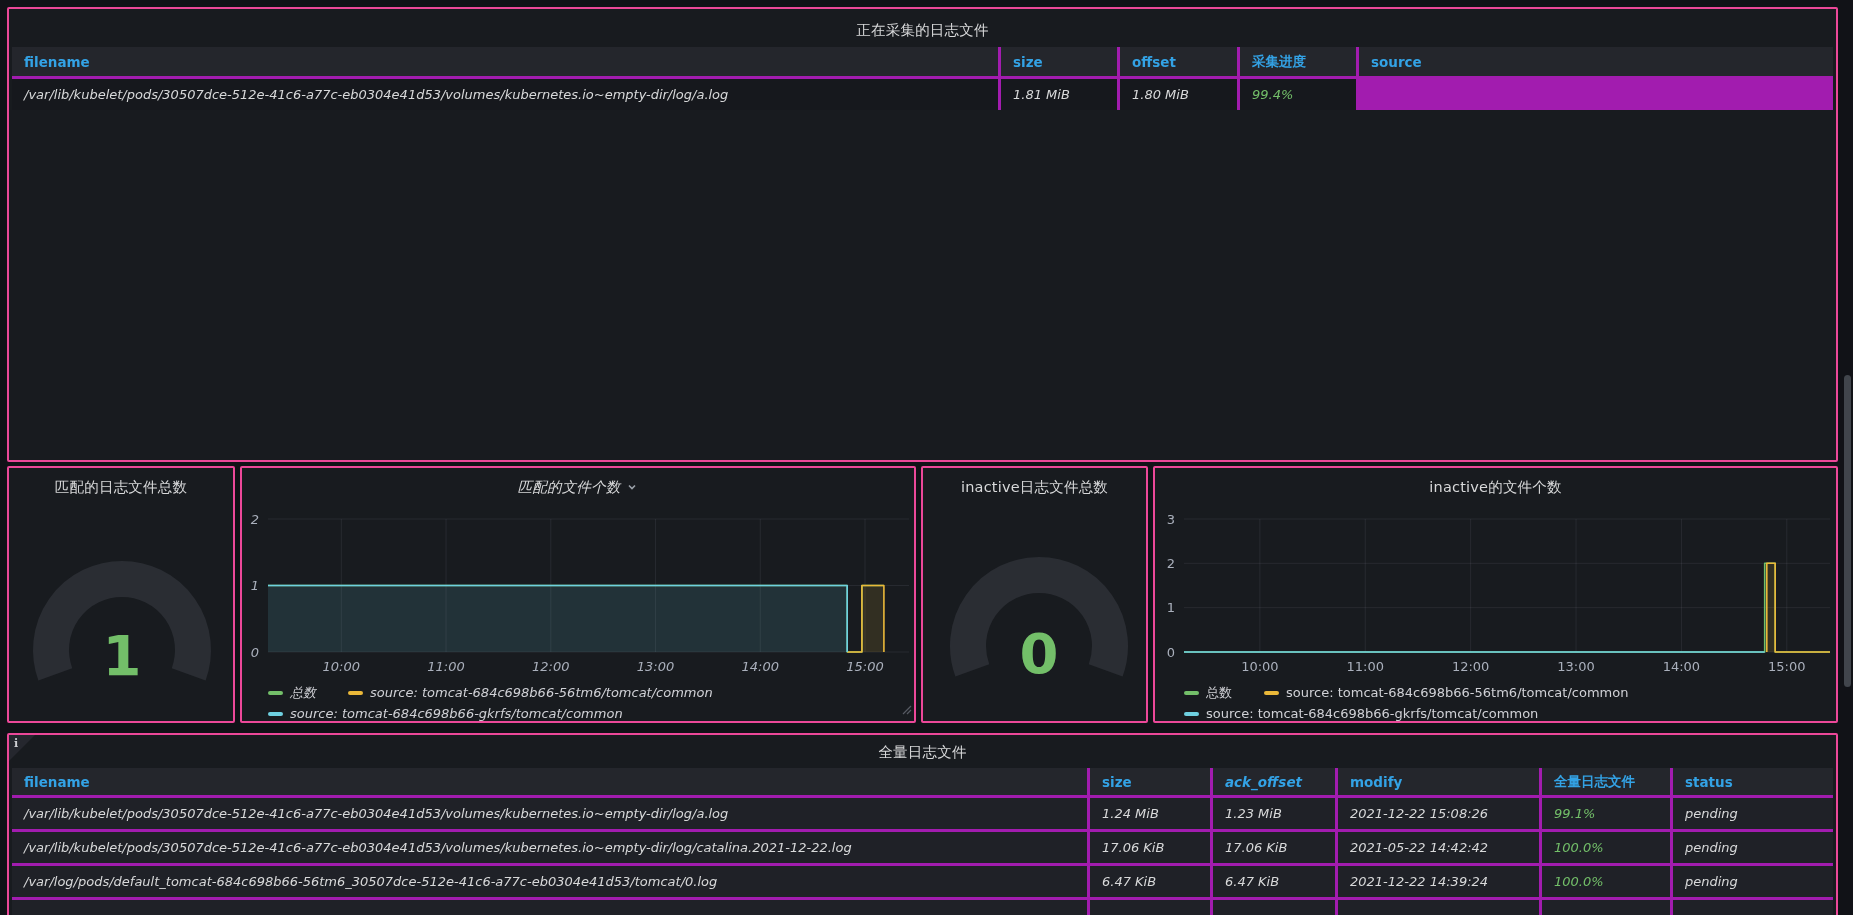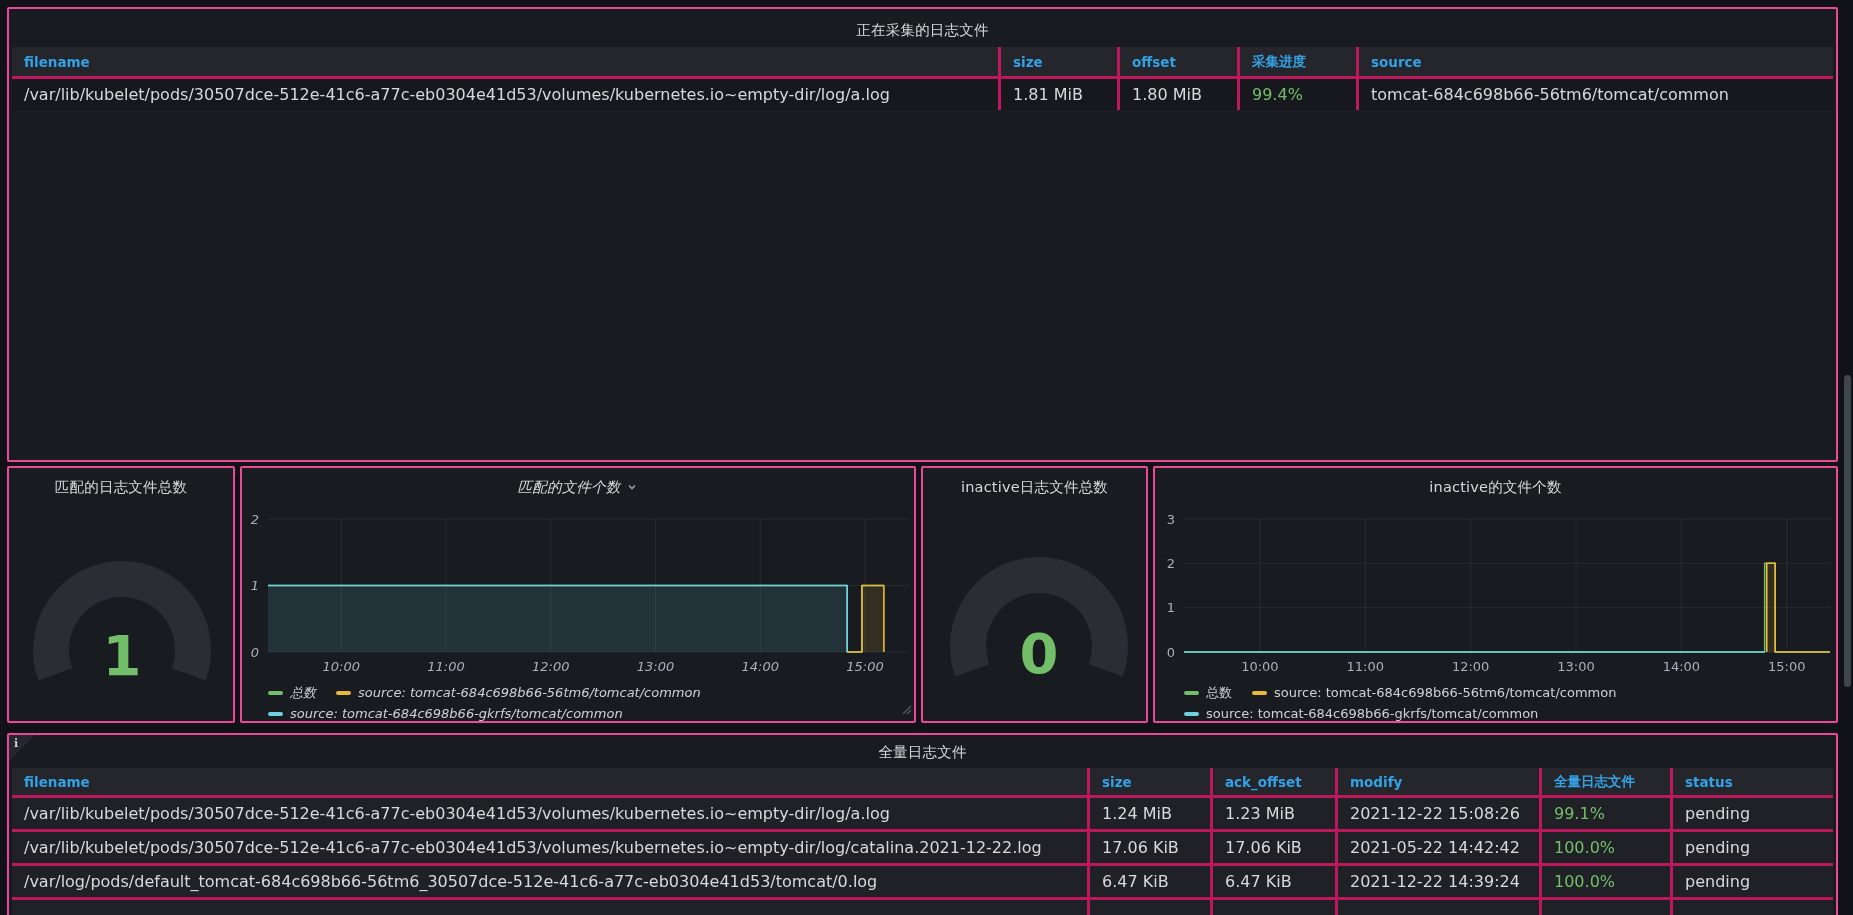--- a/index.html
+++ b/index.html
@@ -4,39 +4,39 @@
 <style>
   * { margin:0; padding:0; box-sizing:border-box; }
   html,body { background:#0b0c0e; }
   body { font-family:"DejaVu Sans","Liberation Sans",sans-serif; }
   #stage { position:relative; width:1853px; height:915px; background:#111217; overflow:hidden; }
 
   .panel { position:absolute; background:#181b1f; border:2px solid #ec4899; border-radius:2px; overflow:hidden; }
   .panel-title { position:absolute; left:0; right:0; text-align:center; color:#d8d9da; font-size:14.5px; font-weight:500; letter-spacing:.2px; white-space:nowrap; }
 
   
-  .tbl { position:absolute; left:3px; right:3px; background:#be185d; }
+  .tbl { position:absolute; left:3px; right:3px; background:#a21caf; }
   .trow { display:grid; column-gap:3px; margin-bottom:3px; }
   .trow:last-child { margin-bottom:0; }
   .cols-top { grid-template-columns:1fr 116px 117px 116px 474px; }
   .cols-bot { grid-template-columns:1fr 120px 122px 201px 128px 160px; }
   .hcell { background:#24262c; color:#33a2e5; font-size:13.5px; font-weight:600; display:flex; align-items:center; padding:0 12px; height:29px; cursor:pointer; }
-  .dcell { color:#d8d9da; font-size:16px; display:flex; align-items:center; padding:0 12px; height:31px; white-space:nowrap; overflow:hidden; }
+  .dcell { color:#d8d9da; font-size:13px; display:flex; align-items:center; padding:0 12px; height:31px; white-space:nowrap; overflow:hidden;font-style:italic; }
   .row-dark .dcell { background:#16181d; }
   .row-mid  .dcell { background:#1f2127; }
   .pct { color:#73bf69; }
 
   
   .gauge-svg { position:absolute; left:0; top:0; }
   .gauge-value { position:absolute; transform:translate(-50%,-50%); color:#73bf69; font-size:56px; font-weight:700; line-height:1; }
 
   
   .chart-svg { position:absolute; left:0; top:0; }
   .legend { position:absolute; font-size:13px; color:#d0d1d6; line-height:21px; }
-  .lg-row { display:flex; align-items:flex-start; gap:4px; white-space:nowrap; }
+  .lg-row { display:flex; align-items:flex-start; gap:16px; white-space:nowrap; }
   .lg-item { display:flex; align-items:center; gap:7px; margin-right:16px; cursor:pointer; }
   .lg-swatch { display:inline-block; width:15px; height:4px; border-radius:2px; background:#888; }
 
   .chevron { display:inline-block; margin-left:6px; }
 
   
   .info-corner { position:absolute; left:0; top:0; width:0; height:0;
     border-left:26px solid #25272e; border-bottom:26px solid transparent; cursor:pointer; }
   .info-i { position:absolute; left:5px; top:2px; color:#cfd0d4; font-size:11px; font-weight:700; font-family:"DejaVu Serif","Liberation Serif",serif; cursor:pointer; }
 
@@ -57,21 +57,20 @@
         <div class="hcell">size</div>
         <div class="hcell">offset</div>
         <div class="hcell">采集进度</div>
         <div class="hcell">source</div>
       </div>
       <div class="trow cols-top row-dark">
         <div class="dcell">/var/lib/kubelet/pods/30507dce-512e-41c6-a77c-eb0304e41d53/volumes/kubernetes.io~empty-dir/log/a.log</div>
         <div class="dcell">1.81 MiB</div>
         <div class="dcell">1.80 MiB</div>
         <div class="dcell pct">99.4%</div>
-        <div class="dcell">tomcat-684c698b66-56tm6/tomcat/common</div>
       </div>
     </div>
   </div>
 
   <div class="panel" style="left:7px; top:466px; width:228px; height:257px;">
     <div class="panel-title" style="top:10px;">匹配的日志文件总数</div>
     <svg class="gauge-svg" width="228" height="257">
       <path d="M 46.3 206.3 A 71 71 0 1 1 179.7 206.3" fill="none" stroke="#2a2d33" stroke-width="36" stroke-linecap="butt"></path>
     </svg>
     <div class="gauge-value" style="left:113px; top:188px;">1</div>
@@ -186,21 +185,21 @@
   </div>
 
   <div class="panel" style="left:7px; top:733px; width:1831px; height:200px;">
     <div class="info-corner"></div>
     <div class="info-i">i</div>
     <div class="panel-title" style="top:8px;font-family:Liberation Mono, monospace;">全量日志文件</div>
     <div class="tbl" style="top:33px;">
       <div class="trow cols-bot">
         <div class="hcell" style="height:27px;">filename</div>
         <div class="hcell" style="height:27px;">size</div>
-        <div class="hcell" style="height:27px;">ack_offset</div>
+        <div class="hcell" style="height:27px;font-style:italic;">ack_offset</div>
         <div class="hcell" style="height:27px;">modify</div>
         <div class="hcell" style="height:27px;">全量日志文件</div>
         <div class="hcell" style="height:27px;">status</div>
       </div>
       <div class="trow cols-bot row-mid">
         <div class="dcell">/var/lib/kubelet/pods/30507dce-512e-41c6-a77c-eb0304e41d53/volumes/kubernetes.io~empty-dir/log/a.log</div>
         <div class="dcell">1.24 MiB</div>
         <div class="dcell">1.23 MiB</div>
         <div class="dcell">2021-12-22 15:08:26</div>
         <div class="dcell pct">99.1%</div>

